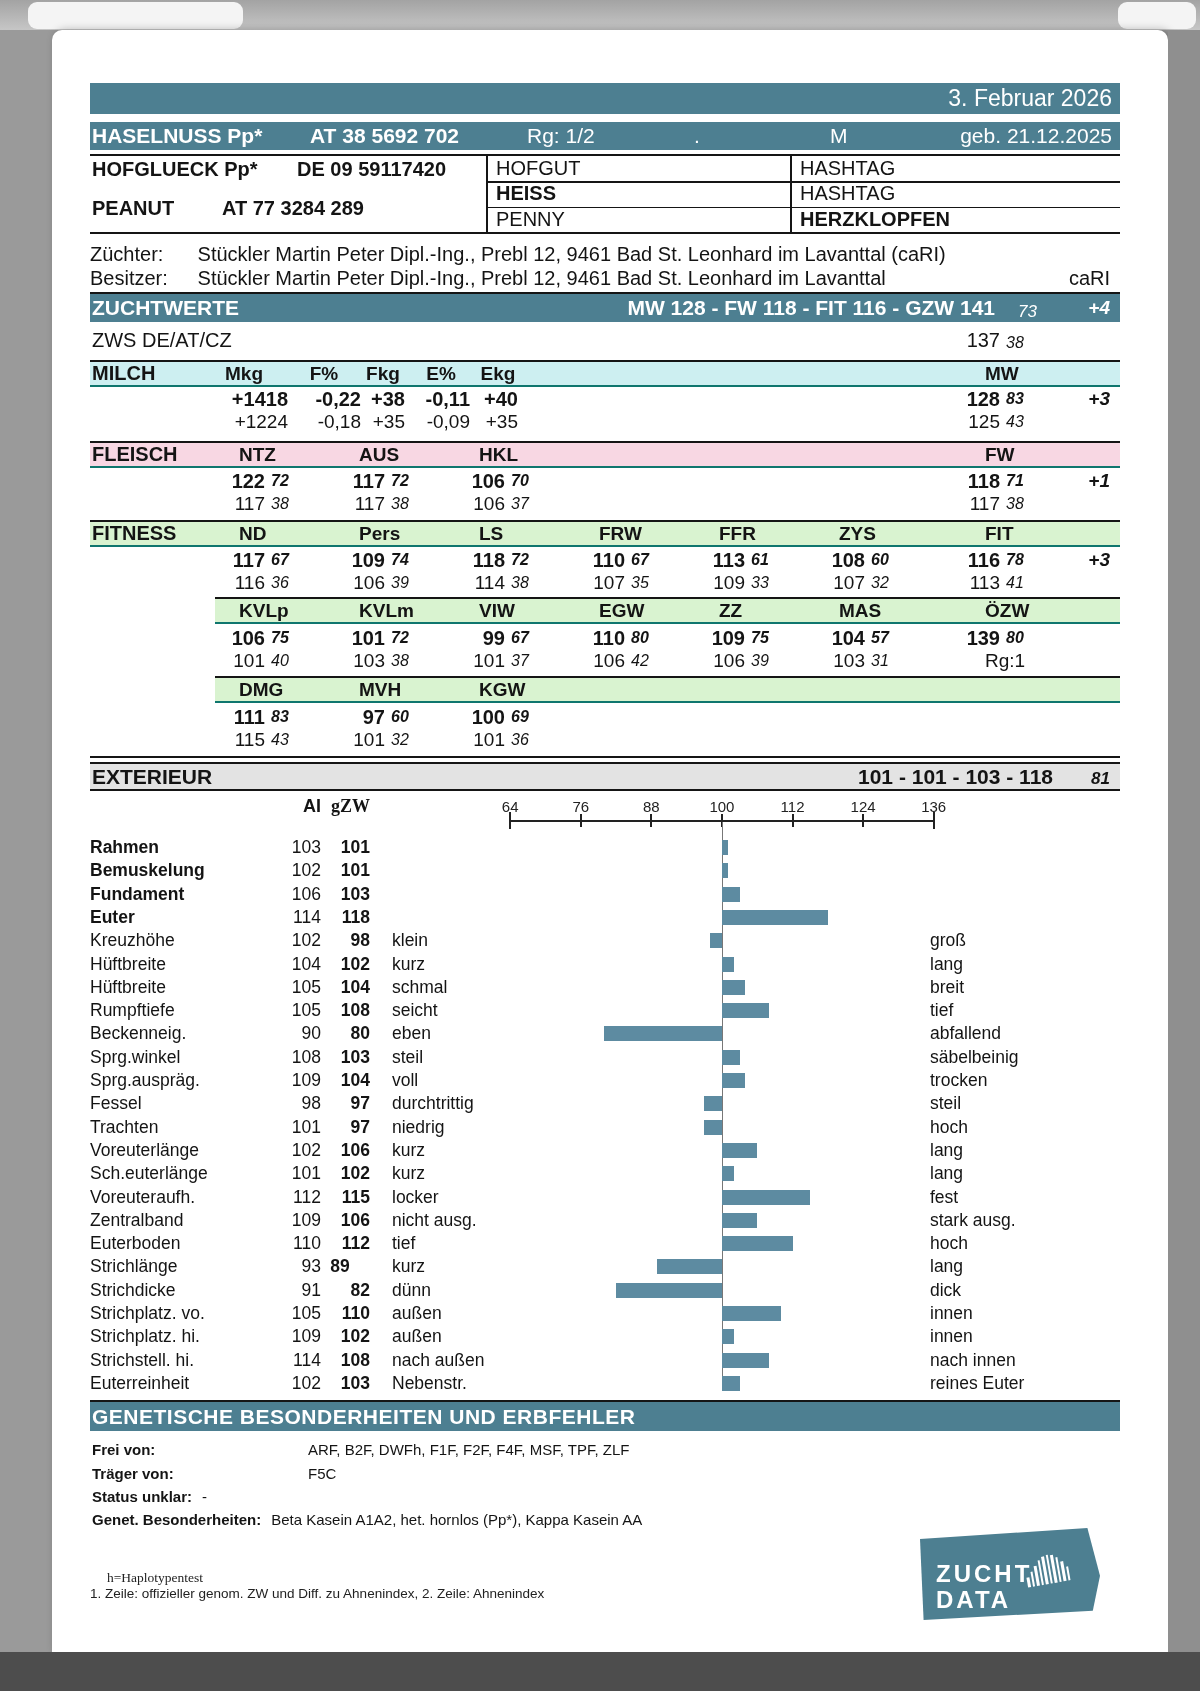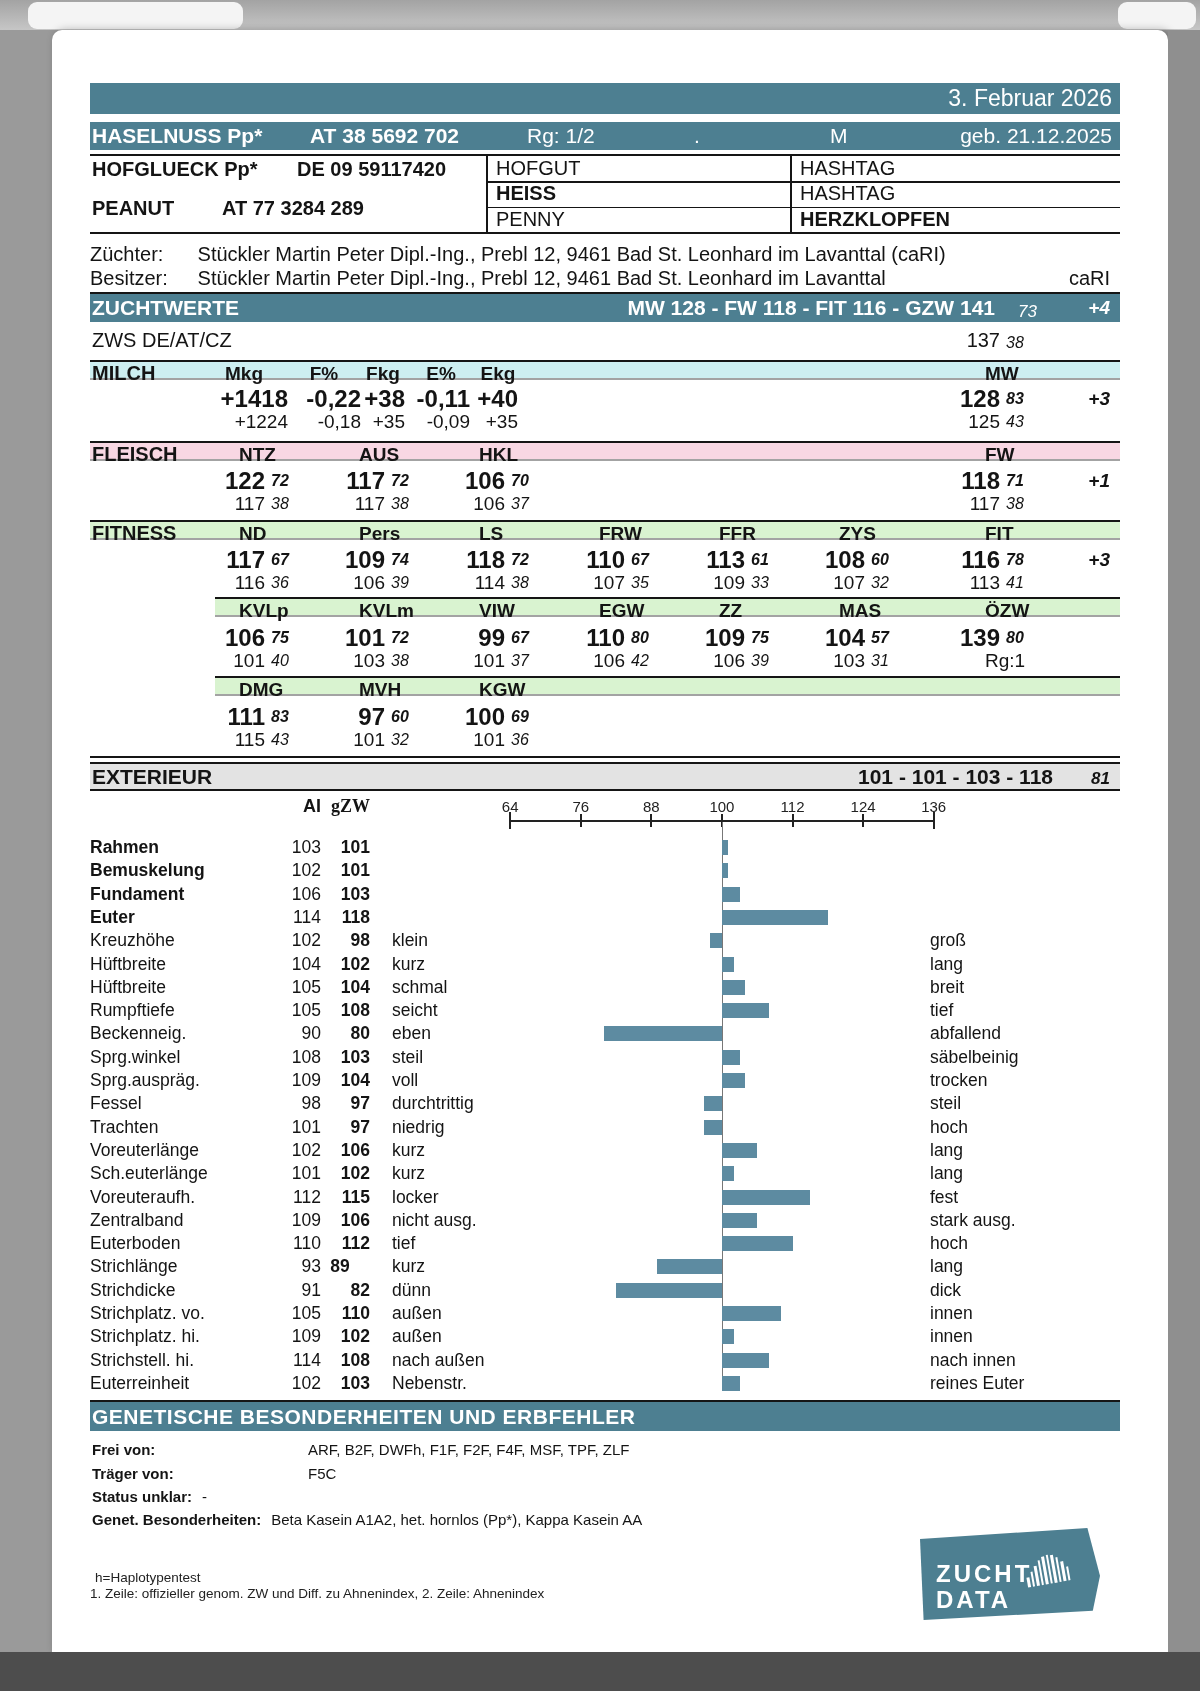--- a/index.html
+++ b/index.html
@@ -39,26 +39,26 @@
   .zwbar{top:262px;height:30px;line-height:27px;border-top:2px solid #151515;box-sizing:border-box}
   .zwlabel{position:absolute;left:2px;font-size:21px;font-weight:bold}
   .zwsum{position:absolute;left:505px;width:400px;text-align:right;font-size:21px;font-weight:bold}
   .zwconf{position:absolute;left:928px;font-size:17px;font-style:italic;top:4px}
   .zwdiff{position:absolute;left:950px;width:70px;text-align:right;font-size:19px;
           font-style:italic;font-weight:bold}
   .zwsrow{top:298px;height:24px;line-height:24px;font-size:20px;left:0;width:1030px}
   .zwsval{position:absolute;left:830px;width:80px;text-align:right}
   .zwsconf{position:absolute;left:916px;top:3px;font-size:16px;font-style:italic}
 
-  .sec-bar{height:20px;line-height:23px;border-top:2px solid #151515;border-bottom:2px solid #a3a3a3;
+  .sec-bar{height:27px;line-height:23px;border-top:2px solid #151515;border-bottom:2px solid #0f766e;
            box-sizing:border-box;color:#141414}
   .sec-label{left:2px;top:0;font-size:20px;font-weight:bold}
   .hdr{top:0;font-size:19px;font-weight:bold;white-space:nowrap}
   .val{font-size:19px;white-space:nowrap;height:22px;line-height:22px}
-  .val.b{font-size:24px}
+  .val.b{font-size:20px}
   .conf{font-size:16px;font-style:italic;white-space:nowrap}
   .conf.semi{font-weight:600}
   .diffcell{font-size:19px;font-style:italic;font-weight:bold;text-align:right;width:70px}
 
   .extbar{top:732px;height:29px;line-height:25px;background:var(--gray_bar);
           border-top:2px solid #151515;border-bottom:2px solid #151515;box-sizing:border-box;
           left:0;width:1030px}
   .extlabel{position:absolute;left:2px;font-size:21px;font-weight:bold}
   .extsum{position:absolute;left:663px;width:300px;text-align:right;font-size:21px;font-weight:bold}
   .extconf{position:absolute;left:975px;width:45px;text-align:right;font-size:17px;
@@ -510,21 +510,21 @@
       <span class="genlabel">GENETISCHE BESONDERHEITEN UND ERBFEHLER</span>
     </div>
     <div id="genrows">
         <div class="abs gen-row" style="left: 2px; top: 1408px; width: 1028px;"><span class="b" style="display: inline-block; width: 216px;">Frei von:</span><span>ARF, B2F, DWFh, F1F, F2F, F4F, MSF, TPF, ZLF</span></div>
         <div class="abs gen-row" style="left: 2px; top: 1432px; width: 1028px;"><span class="b" style="display: inline-block; width: 216px;">Träger von:</span><span>F5C</span></div>
         <div class="abs gen-row" style="left: 2px; top: 1455px; width: 1028px;"><span class="b">Status unklar:</span><span style="margin-left: 10px;">-</span></div>
         <div class="abs gen-row" style="left: 2px; top: 1478px; width: 1028px;"><span class="b">Genet. Besonderheiten:</span><span style="margin-left: 10px;">Beta Kasein A1A2, het. hornlos (Pp*), Kappa Kasein AA</span></div>
       </div>
 
     <div id="footnotes">
-        <div class="abs footnote" style="left: 5px; top: 1540px;">h=Haplotypentest</div>
+        <div class="abs footnote" style="left: 17px; top: 1540px; font-family: Liberation Serif, serif;">h=Haplotypentest</div>
         <div class="abs footnote" style="left: 0px; top: 1556px;">1. Zeile: offizieller genom. ZW und Diff. zu Ahnenindex, 2. Zeile: Ahnenindex</div>
       </div>
 
     <div class="abs logo">
       <span class="logo-line" style="top:32px">ZUCHT</span>
       <span class="logo-line" style="top:58px">DATA</span>
       <div id="barcode">
           <div class="bcbar" style="height: 10px;"></div>
           <div class="bcbar" style="height: 15px;"></div>
           <div class="bcbar" style="height: 20px;"></div>

